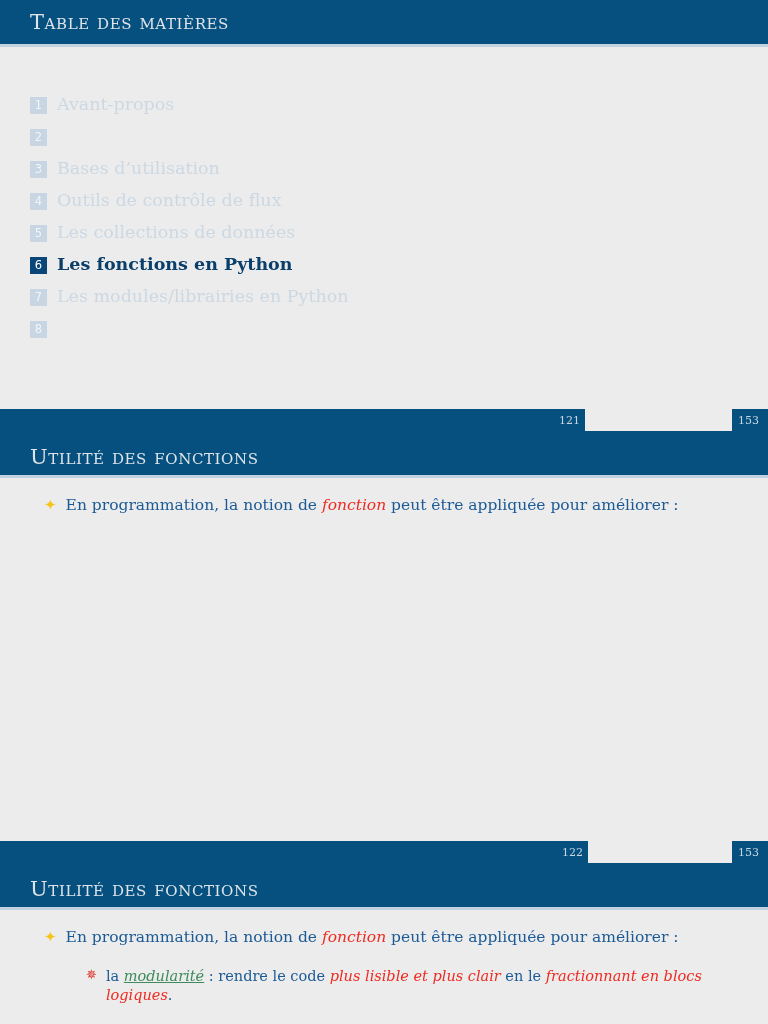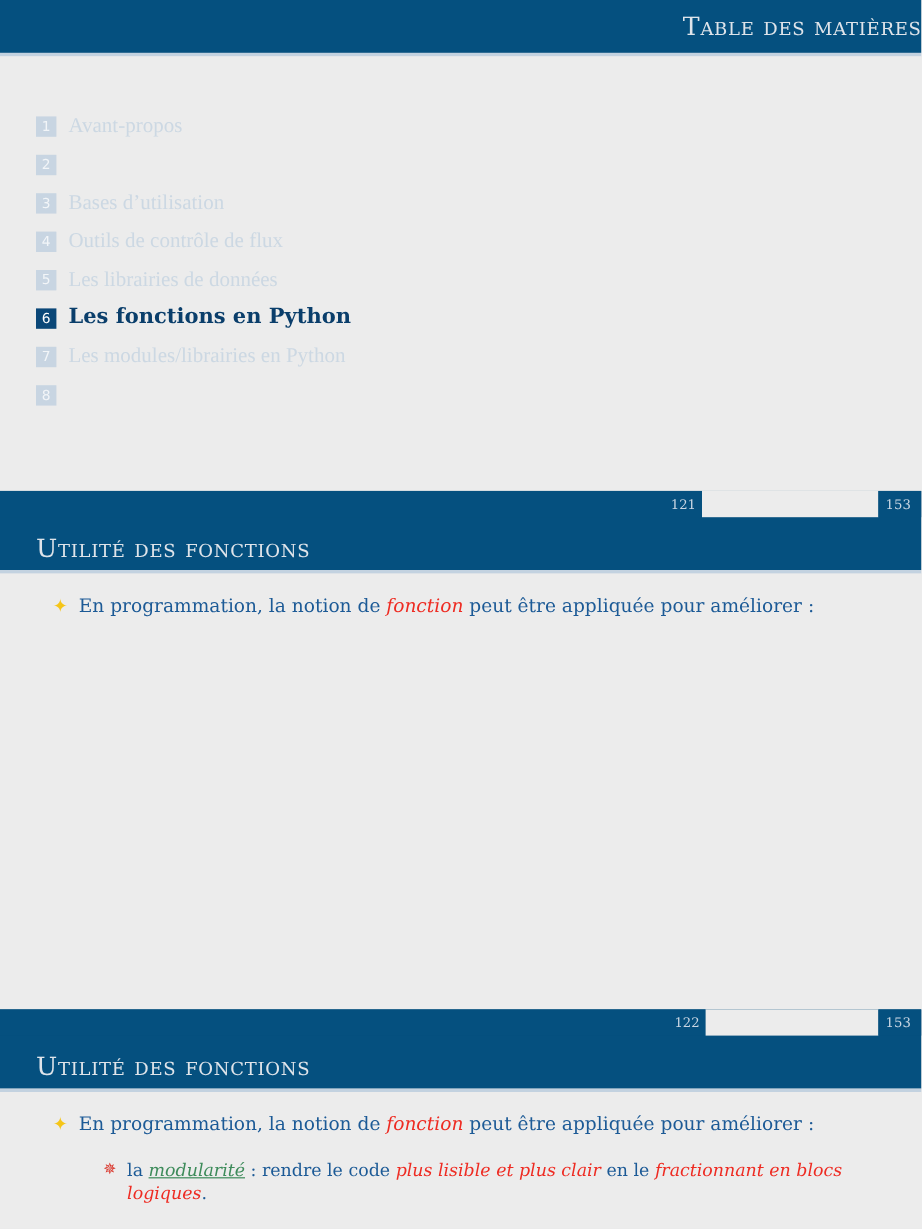--- a/index.html
+++ b/index.html
@@ -21,21 +21,20 @@
     background: #ececec;
     overflow: hidden;
   }
 
   
   .header {
     position: relative;
     background: #05507f;
     width: 100%;
     box-sizing: border-box;
-    justify-content: flex-end;
   }
   .header-title {
     color: #dfe4ea;
     font-family: "DejaVu Serif", "Liberation Serif", serif;
     font-variant: small-caps;
     font-size: 21px;
     letter-spacing: 0.6px;
     padding-left: 30px;
     line-height: 1;
     white-space: nowrap;
@@ -104,21 +103,21 @@
     width: 17px;
     height: 17px;
     font-size: 11.5px;
     margin-right: 10px;
     flex: 0 0 auto;
     font-family: "DejaVu Sans", "Liberation Sans", sans-serif;
   }
   .toc-item.inactive .toc-num { background: #c8d5e2; color: #f2f5f8; }
   .toc-item.active   .toc-num { background: #0a4778; color: #ffffff; }
   .toc-label { font-size: 17.5px; line-height: 1; }
-  .toc-item.inactive .toc-label { color: #ccd8e3; font-family: Liberation Serif, serif; }
+  .toc-item.inactive .toc-label { color: #ccd8e3; }
   .toc-item.active   .toc-label { color: #0a3e6b; font-weight: bold; }
 
   
   .content {
     background: #ececec;
     position: relative;
   }
   .bullet-l1 {
     display: flex;
     align-items: flex-start;
@@ -186,21 +185,21 @@
       <span class="toc-label">Bases d’utilisation</span>
     </div>
 
     <div class="toc-item inactive">
       <span class="toc-num">4</span>
       <span class="toc-label">Outils de contrôle de flux</span>
     </div>
 
     <div class="toc-item inactive">
       <span class="toc-num">5</span>
-      <span class="toc-label">Les librairies de données</span>
+      <span class="toc-label">Les collections de données</span>
     </div>
 
     <div class="toc-item active">
       <span class="toc-num">6</span>
       <span class="toc-label">Les fonctions en Python</span>
     </div>
 
     <div class="toc-item inactive">
       <span class="toc-num">7</span>
       <span class="toc-label">Les modules/librairies en Python</span>

